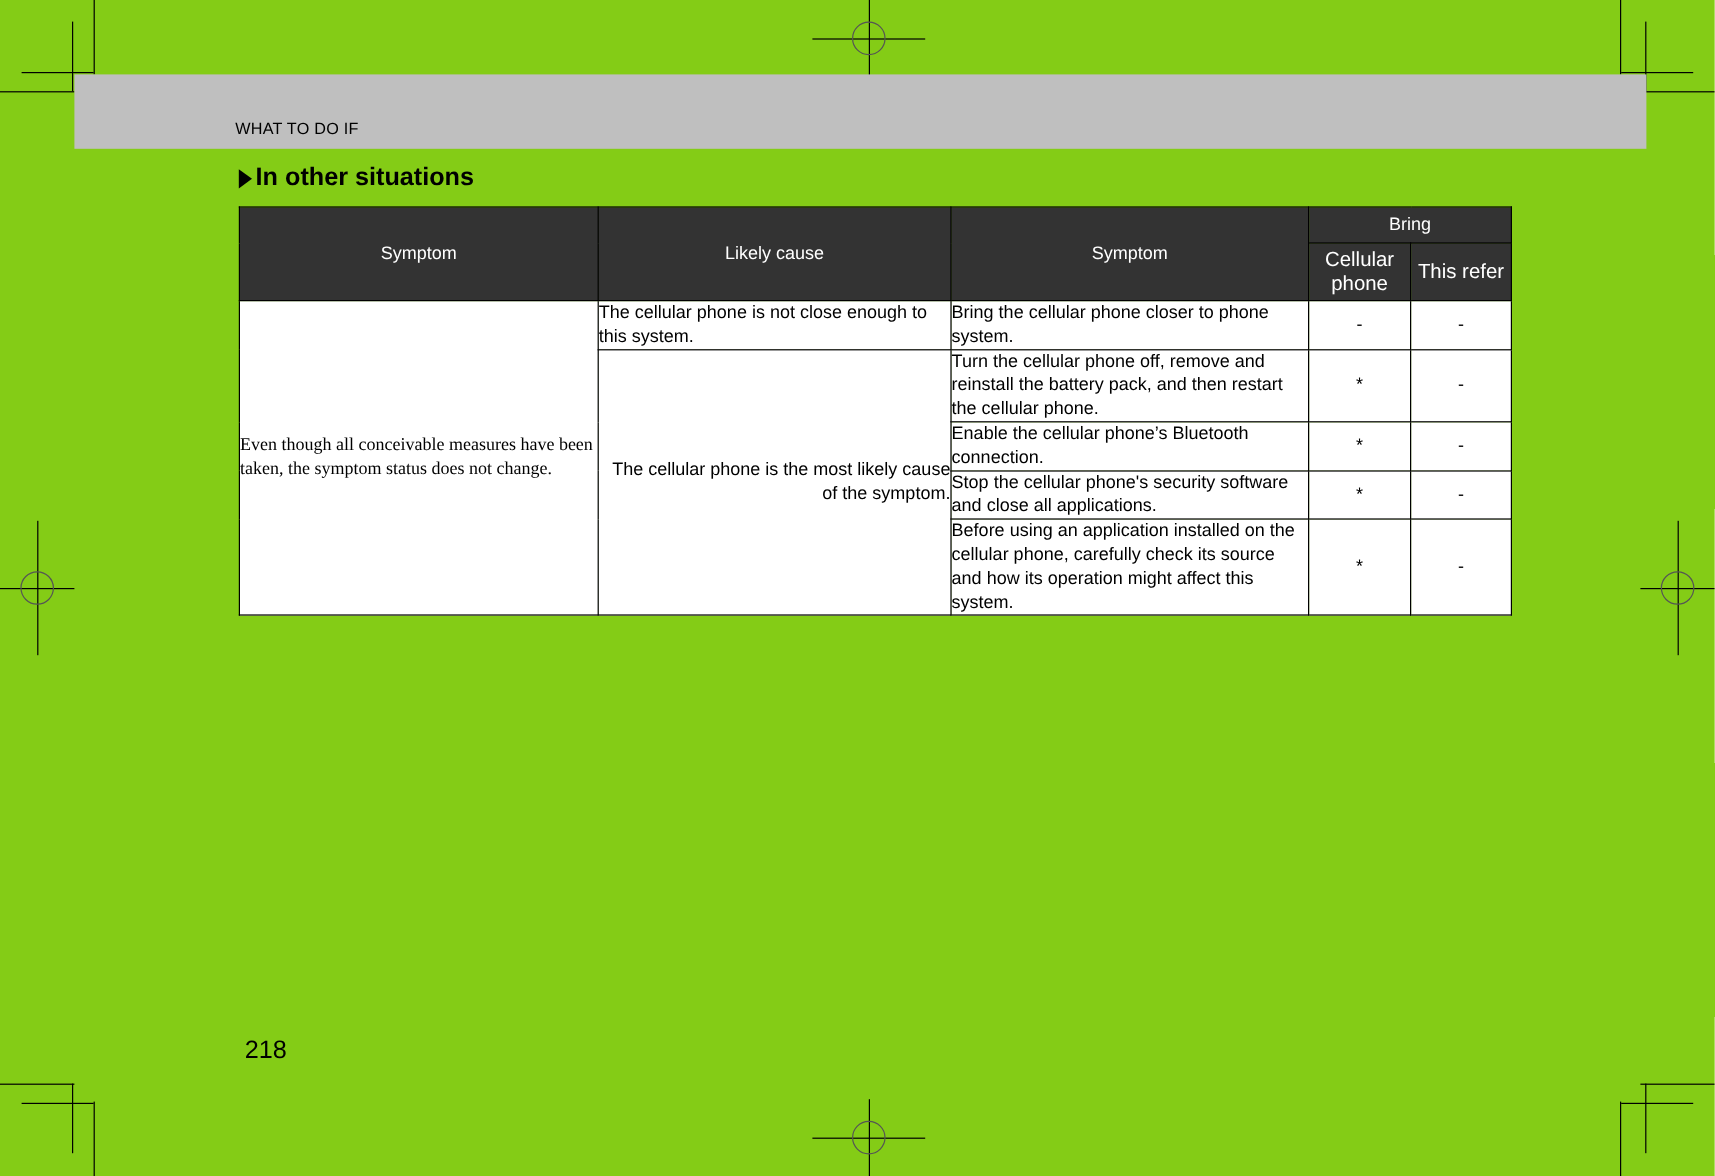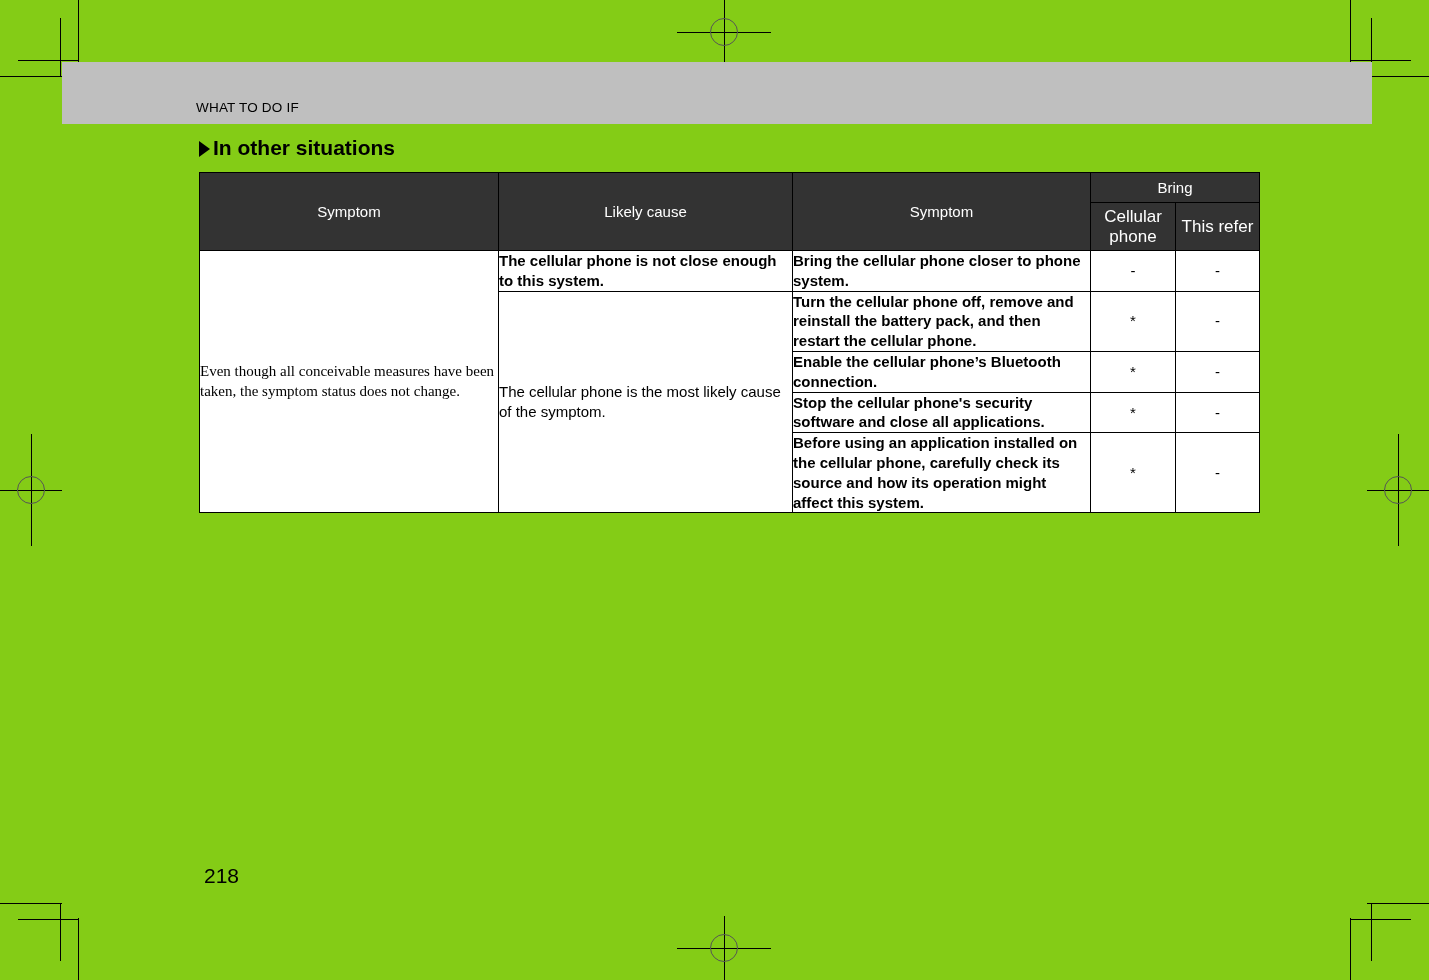--- a/index.html
+++ b/index.html
@@ -139,30 +139,30 @@
     padding: 6px 4px;
   }
   #symptom-table tbody td {
     background: #ffffff;
     color: #000000;
     line-height: 1.32;
   }
   td.txt {
     padding: 6px 7px 7px 7px;
     vertical-align: top;
-    font-weight: bold;
   }
   td.symptom-cell {
     padding: 8px 7px 7px 9px;
     vertical-align: middle;
     font-family: Liberation Serif, serif;
   }
   td.cause-cell {
     padding: 8px 7px 7px 7px;
     vertical-align: middle;
+    text-align: right;
   }
   td.mark {
     text-align: center;
     vertical-align: middle;
     font-size: 15px;
   }
 
   
   col.c-symptom { width: 299px; }
   col.c-cause   { width: 294px; }

